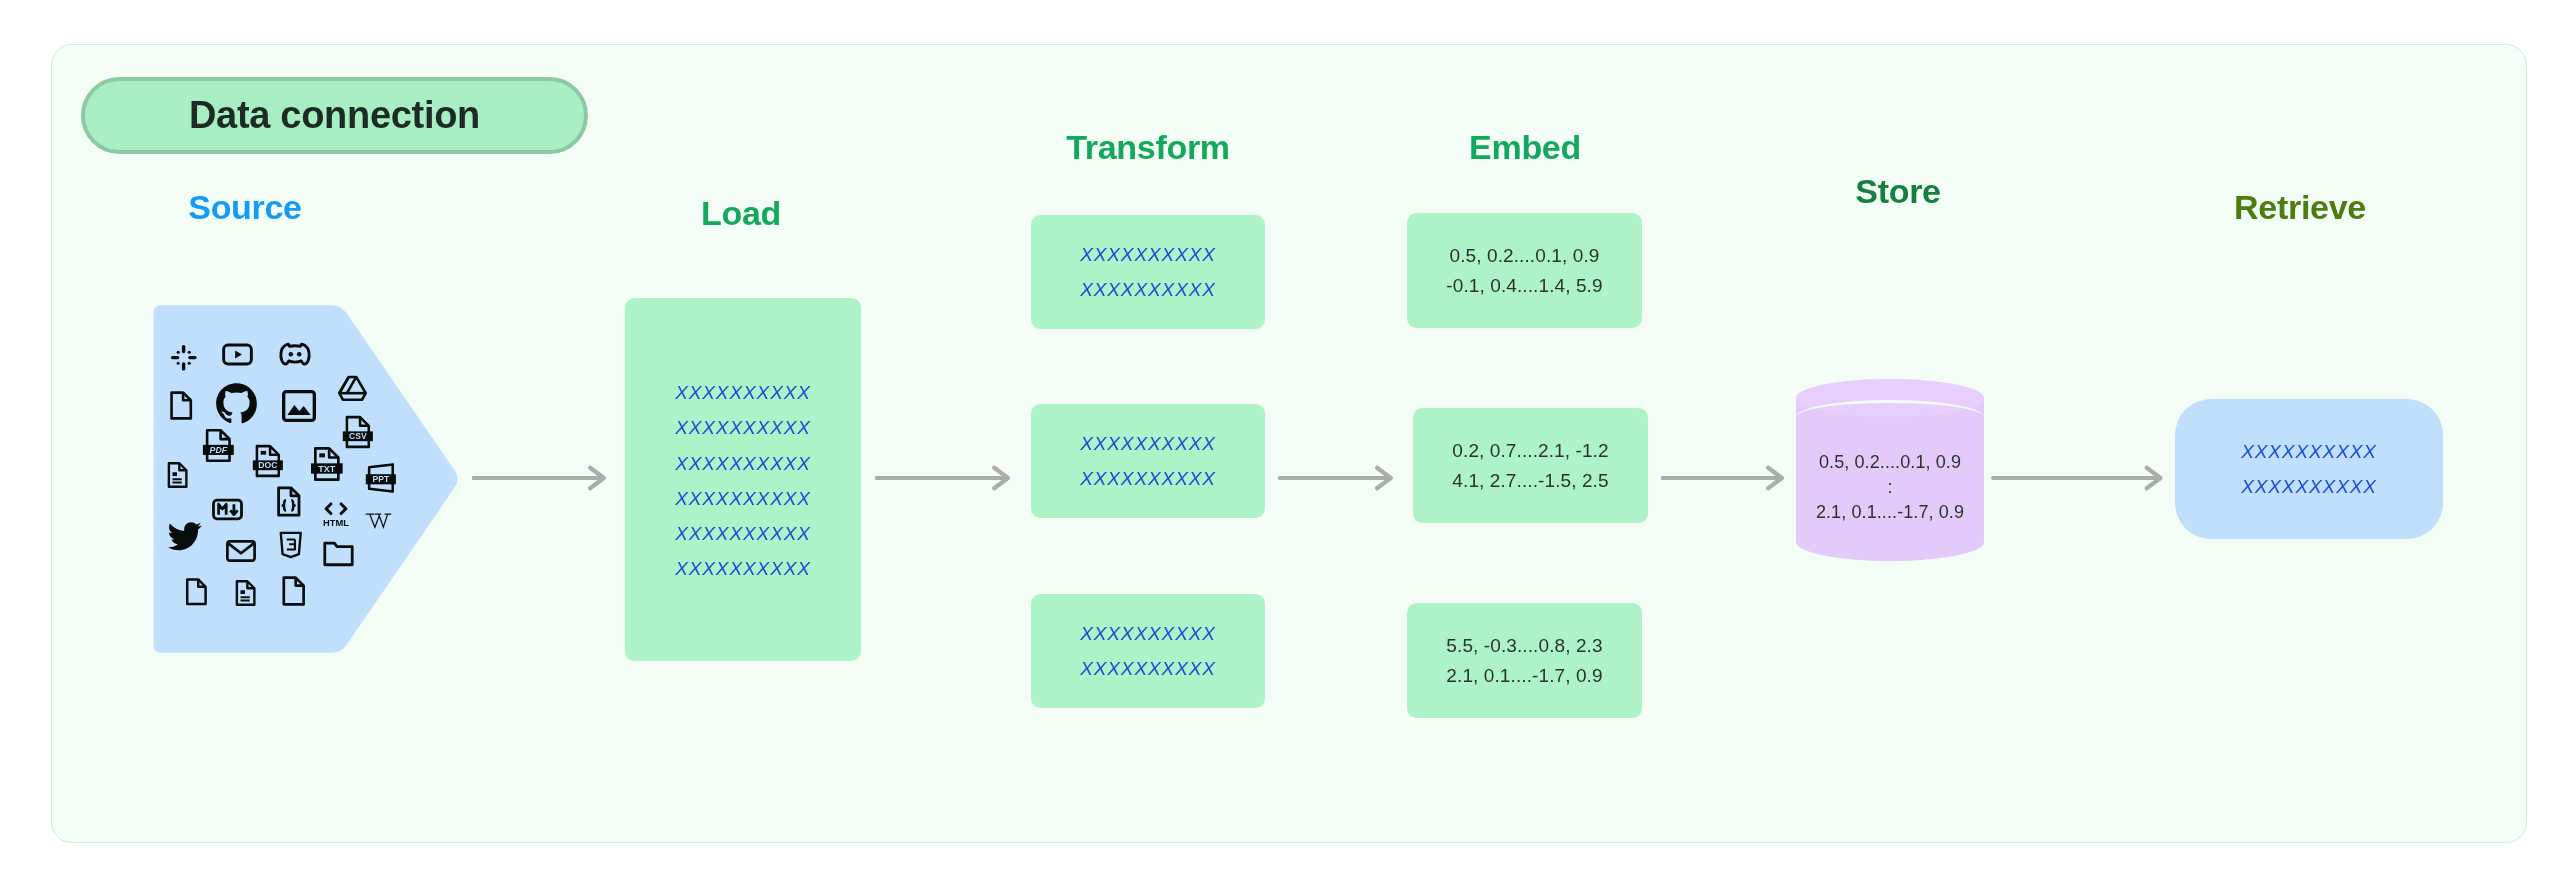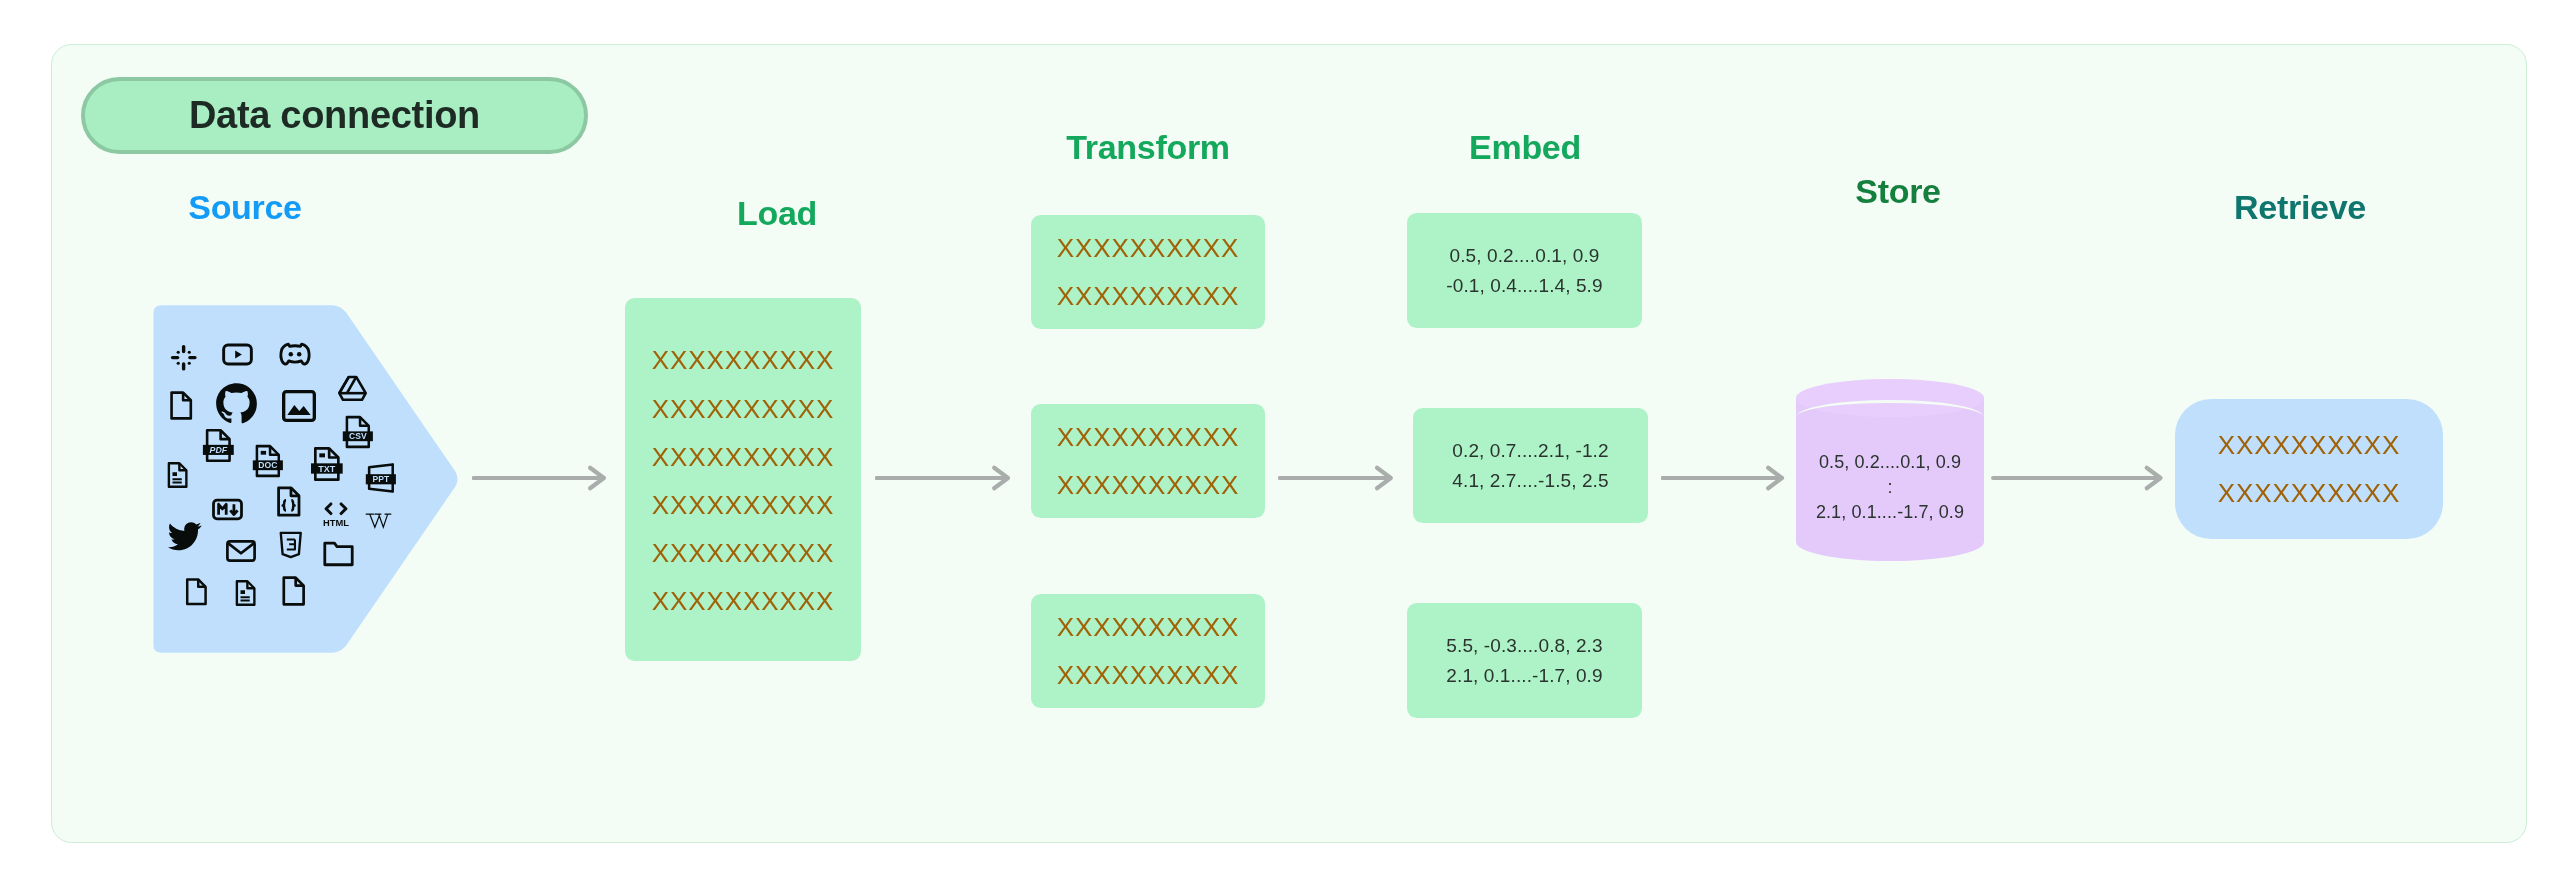--- a/index.html
+++ b/index.html
@@ -64,26 +64,27 @@
     align-items: center;
     justify-content: center;
   }
 
   .green-box {
     background: #aef3c7;
     border-radius: 9.7px;
   }
 
   .box-line {
-    font-size: 26px;
-    color: #a16207;
+    font-size: 19px;
+    color: #1d4ed8;
     letter-spacing: 0.9px;
     line-height: 1.85;
     white-space: nowrap;
     font-weight: 400;
+    font-style: italic;
   }
   .num-line {
     font-size: 19px;
     color: #2a332e;
     letter-spacing: 0.1px;
     line-height: 1.55;
     white-space: nowrap;
     font-weight: 400;
   }
 
@@ -191,25 +192,25 @@
 
 <div id="canvas">
 
   <div id="outer-panel"></div>
 
   <div id="badge">
     <span class="badge-label">Data connection</span>
   </div>
 
   <div class="stage-heading" style="left:245px;  top:188px; color:#129bf7;">Source</div>
-  <div class="stage-heading" style="left:741px; top:194px; color:#14a85c;margin-left:36px;">Load</div>
+  <div class="stage-heading" style="left:741px; top:194px; color:#14a85c;">Load</div>
   <div class="stage-heading" style="left:1148px; top:128px; color:#14a85c;">Transform</div>
   <div class="stage-heading" style="left:1525px; top:128px; color:#14a85c;">Embed</div>
   <div class="stage-heading" style="left:1898px; top:172px; color:#15803d;">Store</div>
-  <div class="stage-heading" style="left:2300px; top:188px; color:#0f766e;">Retrieve</div>
+  <div class="stage-heading" style="left:2300px; top:188px; color:#4d7c0f;">Retrieve</div>
 
   <div id="source-shape">
     <svg viewBox="0 0 520 578" preserveAspectRatio="none" xmlns="http://www.w3.org/2000/svg">
       <path d="M 14 14 Q 14 2 28 2 L 308 2 Q 322 2 332 14 L 512 276 Q 520 289 512 302 L 332 564 Q 322 576 308 576 L 28 576 Q 14 576 14 564 Z" fill="#bfdffd"></path>
     </svg>
   </div>
 
   <div id="source-icons">
 
     <span class="src-icon" style="left:23px;  top:38px;">

